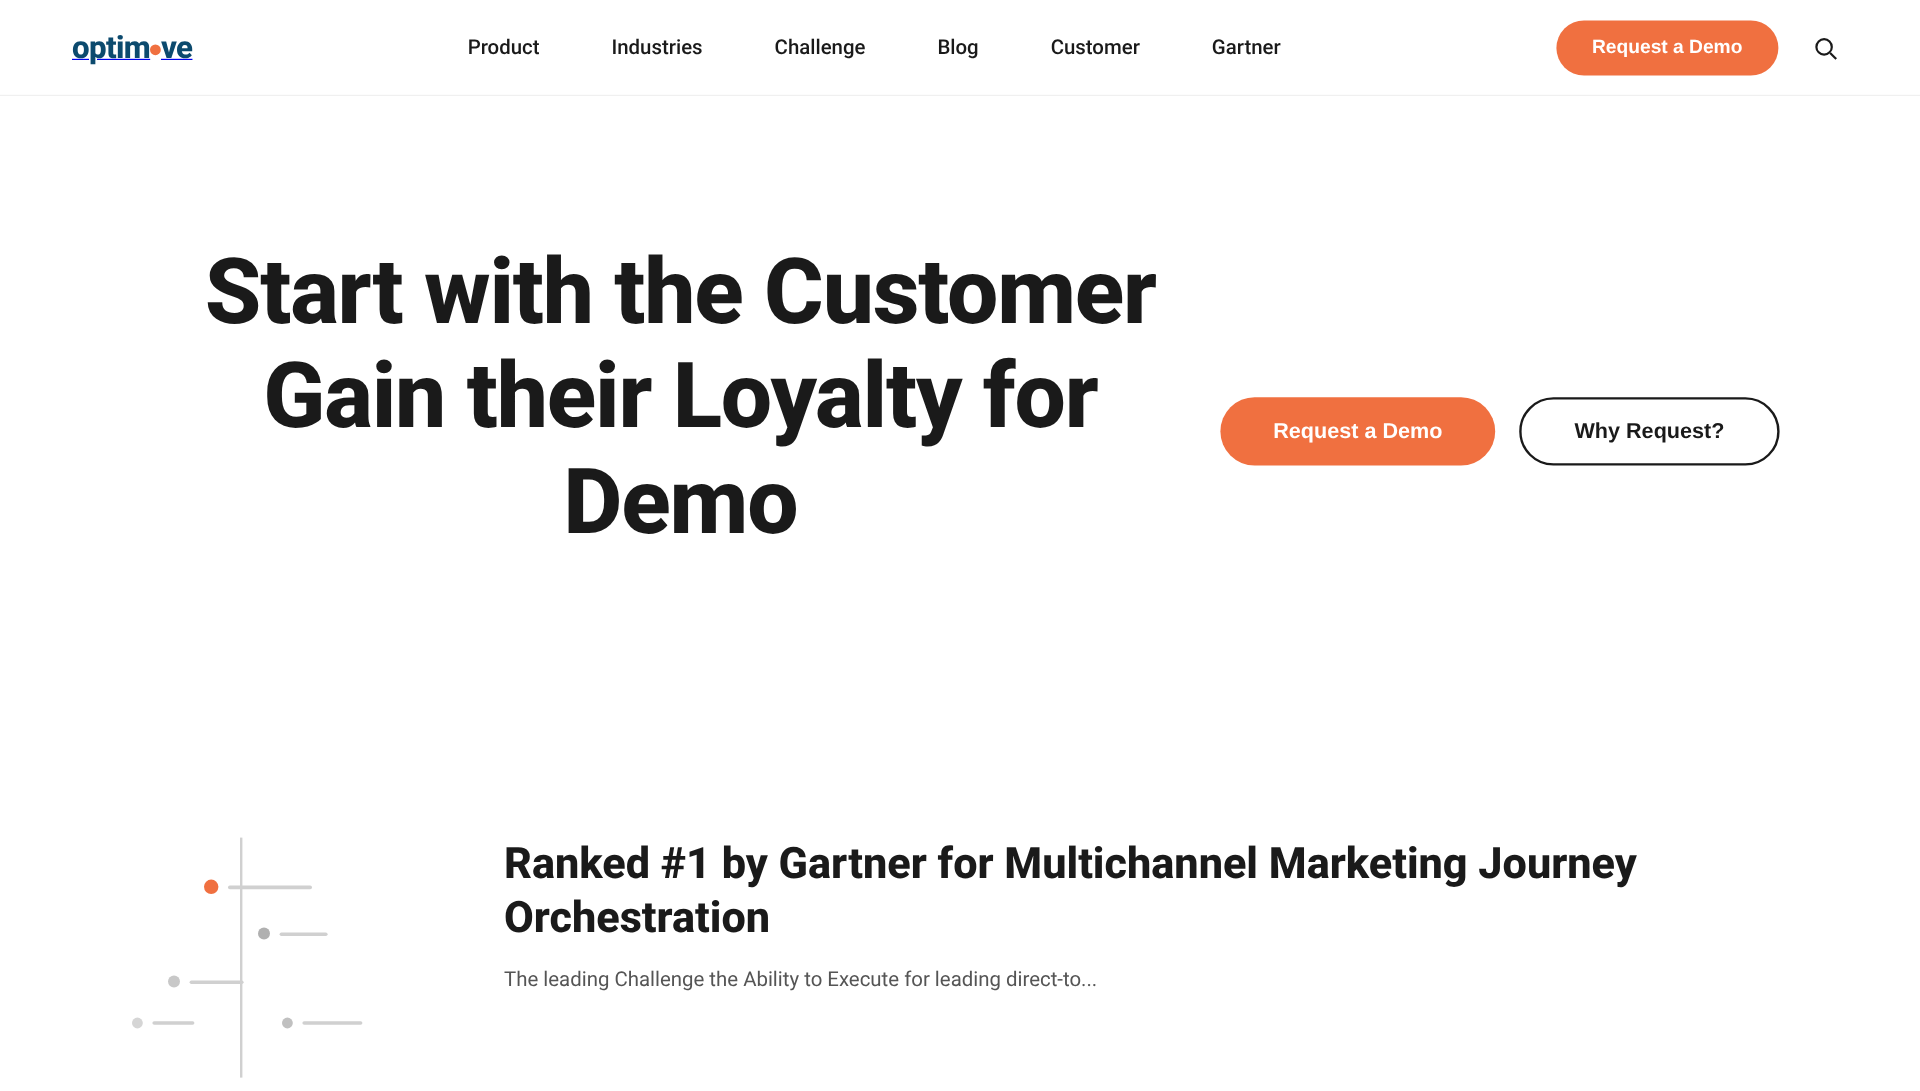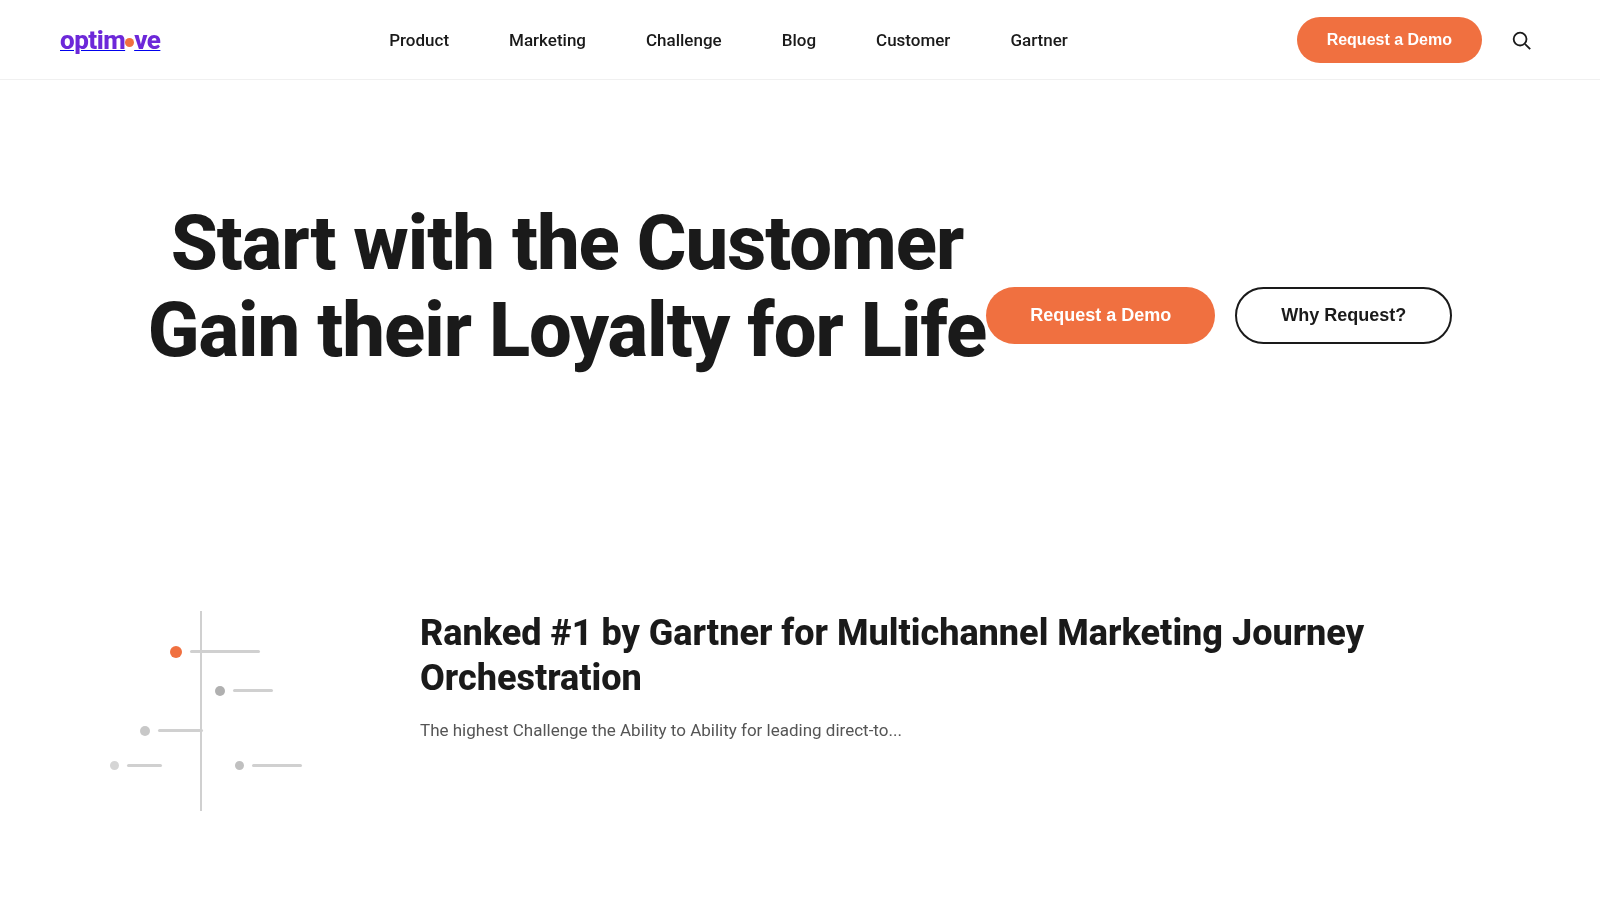--- a/index.html
+++ b/index.html
@@ -204,51 +204,51 @@
       font-size: 17px;
       color: #555555;
       line-height: 1.6;
     }
   </style>
 </head>
 <body>
 
 <nav>
   <a href="#">
-    <span style="font-size:26px;font-weight:800;color:#6d28d9;letter-spacing:-0.5px;">
+    <span style="font-size:26px;font-weight:800;color:#0c4a6e;letter-spacing:-0.5px;">
       optim<span style="display:inline-block;position:relative;">
         <span style="display:inline-block;width:9px;height:9px;background:#f07040;border-radius:50%;position:relative;top:-2px;"></span>
       </span>ve
     </span>
   </a>
 
   <ul class="nav-links">
     <li><a>Product</a></li>
-    <li><a>Marketing</a></li>
+    <li><a>Industries</a></li>
     <li><a>Challenge</a></li>
     <li><a>Blog</a></li>
     <li><a>Customer</a></li>
     <li><a>Gartner</a></li>
   </ul>
 
   <div class="nav-actions">
     <button class="btn-demo-nav">Request a Demo</button>
     <button class="search-icon-btn">
       <svg class="search-icon-svg" viewBox="0 0 24 24">
         <circle cx="11" cy="11" r="7"></circle>
         <line x1="16.5" y1="16.5" x2="22" y2="22"></line>
       </svg>
     </button>
   </div>
 </nav>
 
 <section class="hero">
   <h1 class="hero-title">
     <span>Start with the Customer</span><br>
-    <span>Gain their Loyalty for Life</span>
+    <span>Gain their Loyalty for Demo</span>
   </h1>
   <div class="hero-buttons">
     <button class="btn-demo-hero">Request a Demo</button>
     <button class="btn-why">Why Request?</button>
   </div>
 </section>
 
 <section class="ranked-section">
 
   <div class="chart-placeholder">
@@ -278,15 +278,15 @@
 
       <div class="chart-item" style="left:155px; top:170px;">
         <div class="chart-dot" style="background:#c0c0c0; width:9px; height:9px;"></div>
         <div class="chart-hline" style="width:50px;"></div>
       </div>
     </div>
   </div>
 
   <div class="ranked-text">
     <h2 class="ranked-title">Ranked #1 by Gartner for Multichannel Marketing Journey Orchestration</h2>
-    <p class="ranked-subtitle">The highest Challenge the Ability to Ability for leading direct-to...</p>
+    <p class="ranked-subtitle">The leading Challenge the Ability to Execute for leading direct-to...</p>
   </div>
 </section>
 
 </body></html>

